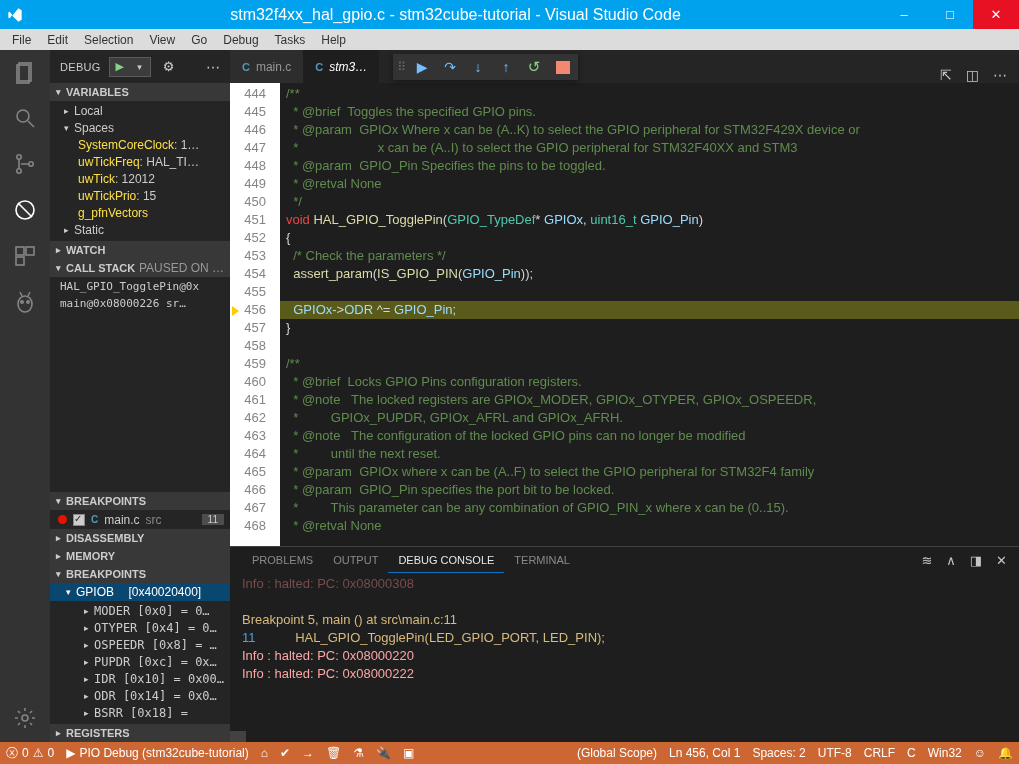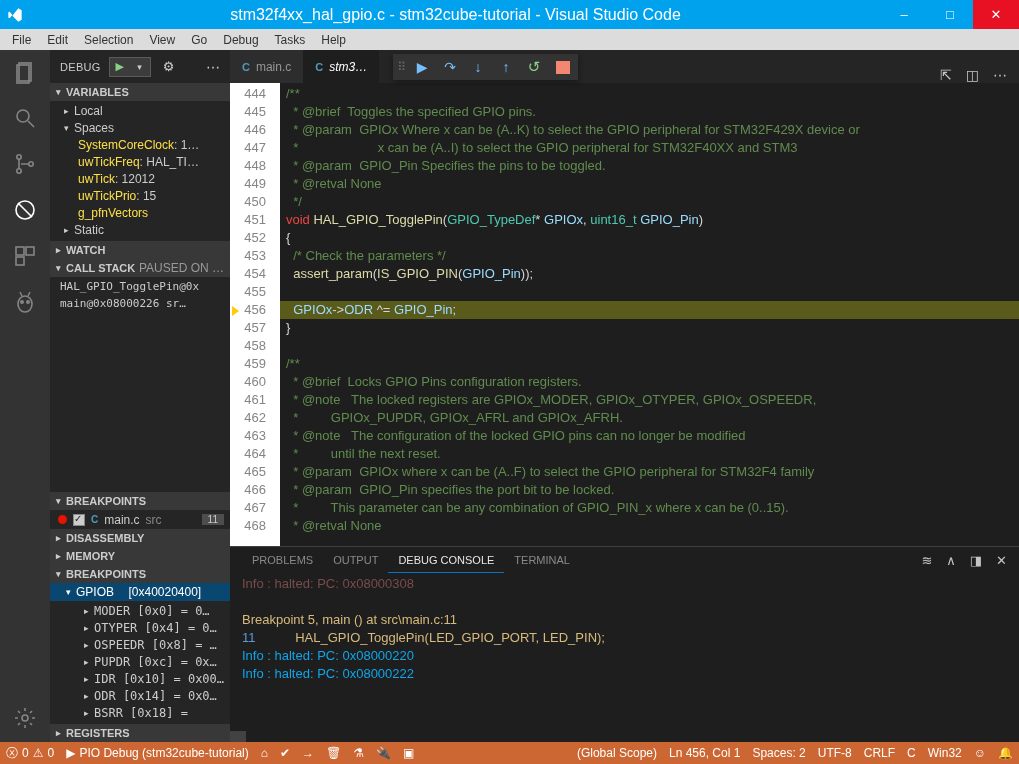--- a/index.html
+++ b/index.html
@@ -74,21 +74,21 @@
 .panel-scroll { height:11px; background:#1e1e1e; position:relative;}
 .panel-scroll .thumb{position:absolute; left:0; top:0; width:16px; height:11px; background:#424242;}
 .panel-header { height:26px; display:flex; align-items:center; border-bottom:0; padding:0 12px; font-size:11px; }
 .panel-header .ptab { padding:6px 10px; color:#8a8a8a; cursor:pointer; }
 .panel-header .ptab.active { color:#e7e7e7; border-bottom:1px solid #0e70c0; }
 .panel-header .pact { margin-left:auto; display:flex; gap:14px; color:#c5c5c5; font-size:13px; }
 .panel-header .pact span { cursor:pointer; }
 .panel-body { flex:1; font-family:Consolas,monospace; font-size:13px; line-height:18px; padding:2px 12px; overflow:hidden; }
 .panel-body div { height:18px; white-space:pre; }
 .t-dim { color:#7a4b4b; }
-.t-red { color:#0ea5e9; }
+.t-red { color:#fca5a5; }
 .t-yel { color:#d7ba7d; }
 .t-blu { color:#569cd6; }
 .statusbar { height:22px; background:#cc6633; color:#fff; display:flex; align-items:center; font-size:12px; }
 .statusbar .sb { padding:0 6px; display:flex; align-items:center; gap:4px; cursor:pointer; height:22px; }
 .sb .iconsm { font-size:12px; }
 .sb-right { margin-left:auto; display:flex;text-align:center; }
 </style>
 </head>
 <body>
 

